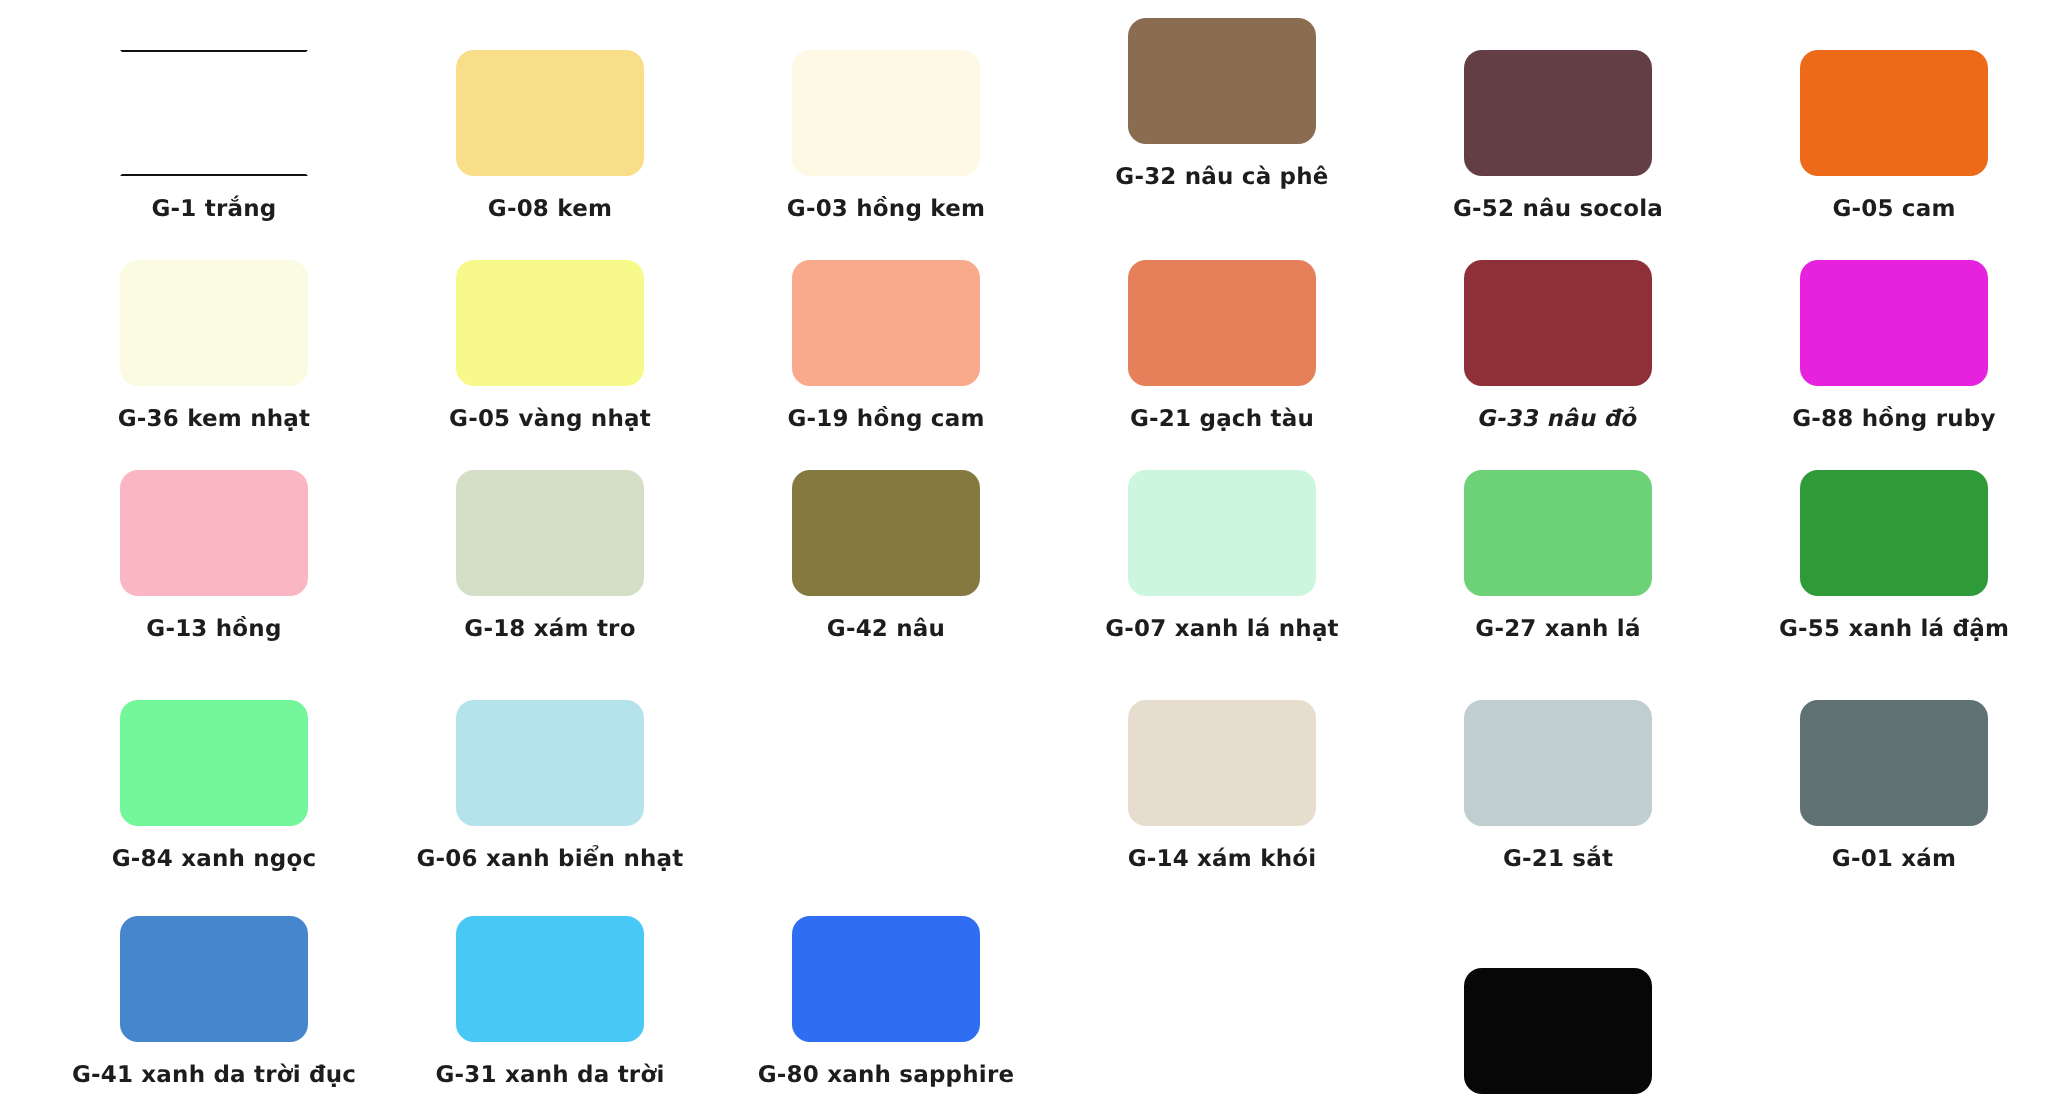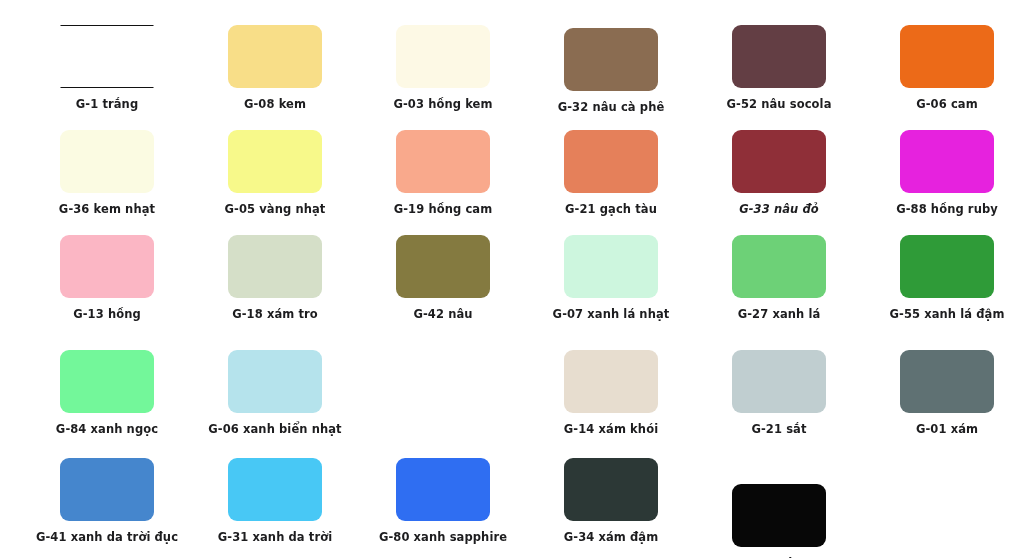--- a/index.html
+++ b/index.html
@@ -61,31 +61,31 @@
       <div class="swatch-label" style="color: rgb(29, 29, 31);">G-1 trắng</div>
     </div>
     <div class="swatch-cell" style="left: 191px; top: 25px;">
       <div class="swatch-chip" title="G-08 kem" style="width: 94px; height: 63px; background: rgb(248, 222, 136); border-radius: 9px;"></div>
       <div class="swatch-label" style="color: rgb(29, 29, 31);">G-08 kem</div>
     </div>
     <div class="swatch-cell" style="left: 359px; top: 25px;">
       <div class="swatch-chip" title="G-03 hồng kem" style="width: 94px; height: 63px; background: rgb(253, 249, 229); border-radius: 9px;"></div>
       <div class="swatch-label" style="color: rgb(29, 29, 31);">G-03 hồng kem</div>
     </div>
-    <div class="swatch-cell" style="left: 527px; top: 28px;">
+    <div class="swatch-cell" style="left: 527px; top: 9px;">
       <div class="swatch-chip" title="G-32 nâu cà phê" style="width: 94px; height: 63px; background: rgb(138, 108, 81); border-radius: 9px;"></div>
       <div class="swatch-label" style="color: rgb(29, 29, 31);">G-32 nâu cà phê</div>
     </div>
     <div class="swatch-cell" style="left: 695px; top: 25px;">
       <div class="swatch-chip" title="G-52 nâu socola" style="width: 94px; height: 63px; background: rgb(99, 62, 68); border-radius: 9px;"></div>
       <div class="swatch-label" style="color: rgb(29, 29, 31);">G-52 nâu socola</div>
     </div>
     <div class="swatch-cell" style="left: 863px; top: 25px;">
       <div class="swatch-chip" title="G-09 cam" style="width: 94px; height: 63px; background: rgb(236, 106, 24); border-radius: 9px;"></div>
-      <div class="swatch-label" style="color: rgb(29, 29, 31);">G-06 cam</div>
+      <div class="swatch-label" style="color: rgb(29, 29, 31);">G-05 cam</div>
     </div>
     <div class="swatch-cell" style="left: 23px; top: 130px;">
       <div class="swatch-chip" title="G-28 kem nhạt" style="width: 94px; height: 63px; background: rgb(251, 251, 226); border-radius: 9px;"></div>
       <div class="swatch-label" style="color: rgb(29, 29, 31);">G-36 kem nhạt</div>
     </div>
     <div class="swatch-cell" style="left: 191px; top: 130px;">
       <div class="swatch-chip" title="G-05 vàng nhạt" style="width: 94px; height: 63px; background: rgb(247, 249, 138); border-radius: 9px;"></div>
       <div class="swatch-label" style="color: rgb(29, 29, 31);">G-05 vàng nhạt</div>
     </div>
     <div class="swatch-cell" style="left: 359px; top: 130px;">
@@ -153,21 +153,17 @@
       <div class="swatch-label" style="color: rgb(29, 29, 31);">G-41 xanh da trời đục</div>
     </div>
     <div class="swatch-cell" style="left: 191px; top: 458px;">
       <div class="swatch-chip" title="G-31 xanh da trời" style="width: 94px; height: 63px; background: rgb(72, 200, 245); border-radius: 9px;"></div>
       <div class="swatch-label" style="color: rgb(29, 29, 31);">G-31 xanh da trời</div>
     </div>
     <div class="swatch-cell" style="left: 359px; top: 458px;">
       <div class="swatch-chip" title="G-80 xanh sapphire" style="width: 94px; height: 63px; background: rgb(47, 110, 242); border-radius: 9px;"></div>
       <div class="swatch-label" style="color: rgb(29, 29, 31);">G-80 xanh sapphire</div>
     </div>
-    <div class="swatch-cell" style="left: 527px; top: 458px;">
-      <div class="swatch-chip" title="G-34 xám đậm" style="width: 94px; height: 63px; background: rgb(44, 56, 54); border-radius: 9px;"></div>
-      <div class="swatch-label" style="color: rgb(29, 29, 31);">G-34 xám đậm</div>
-    </div>
     <div class="swatch-cell" style="left: 695px; top: 484px;">
       <div class="swatch-chip" title="G-44 đen" style="width: 94px; height: 63px; background: rgb(7, 7, 7); border-radius: 9px;"></div>
       <div class="swatch-label" style="color: rgb(29, 29, 31);">G-44 đen</div>
     </div>
   </div>
 
 </body></html>

